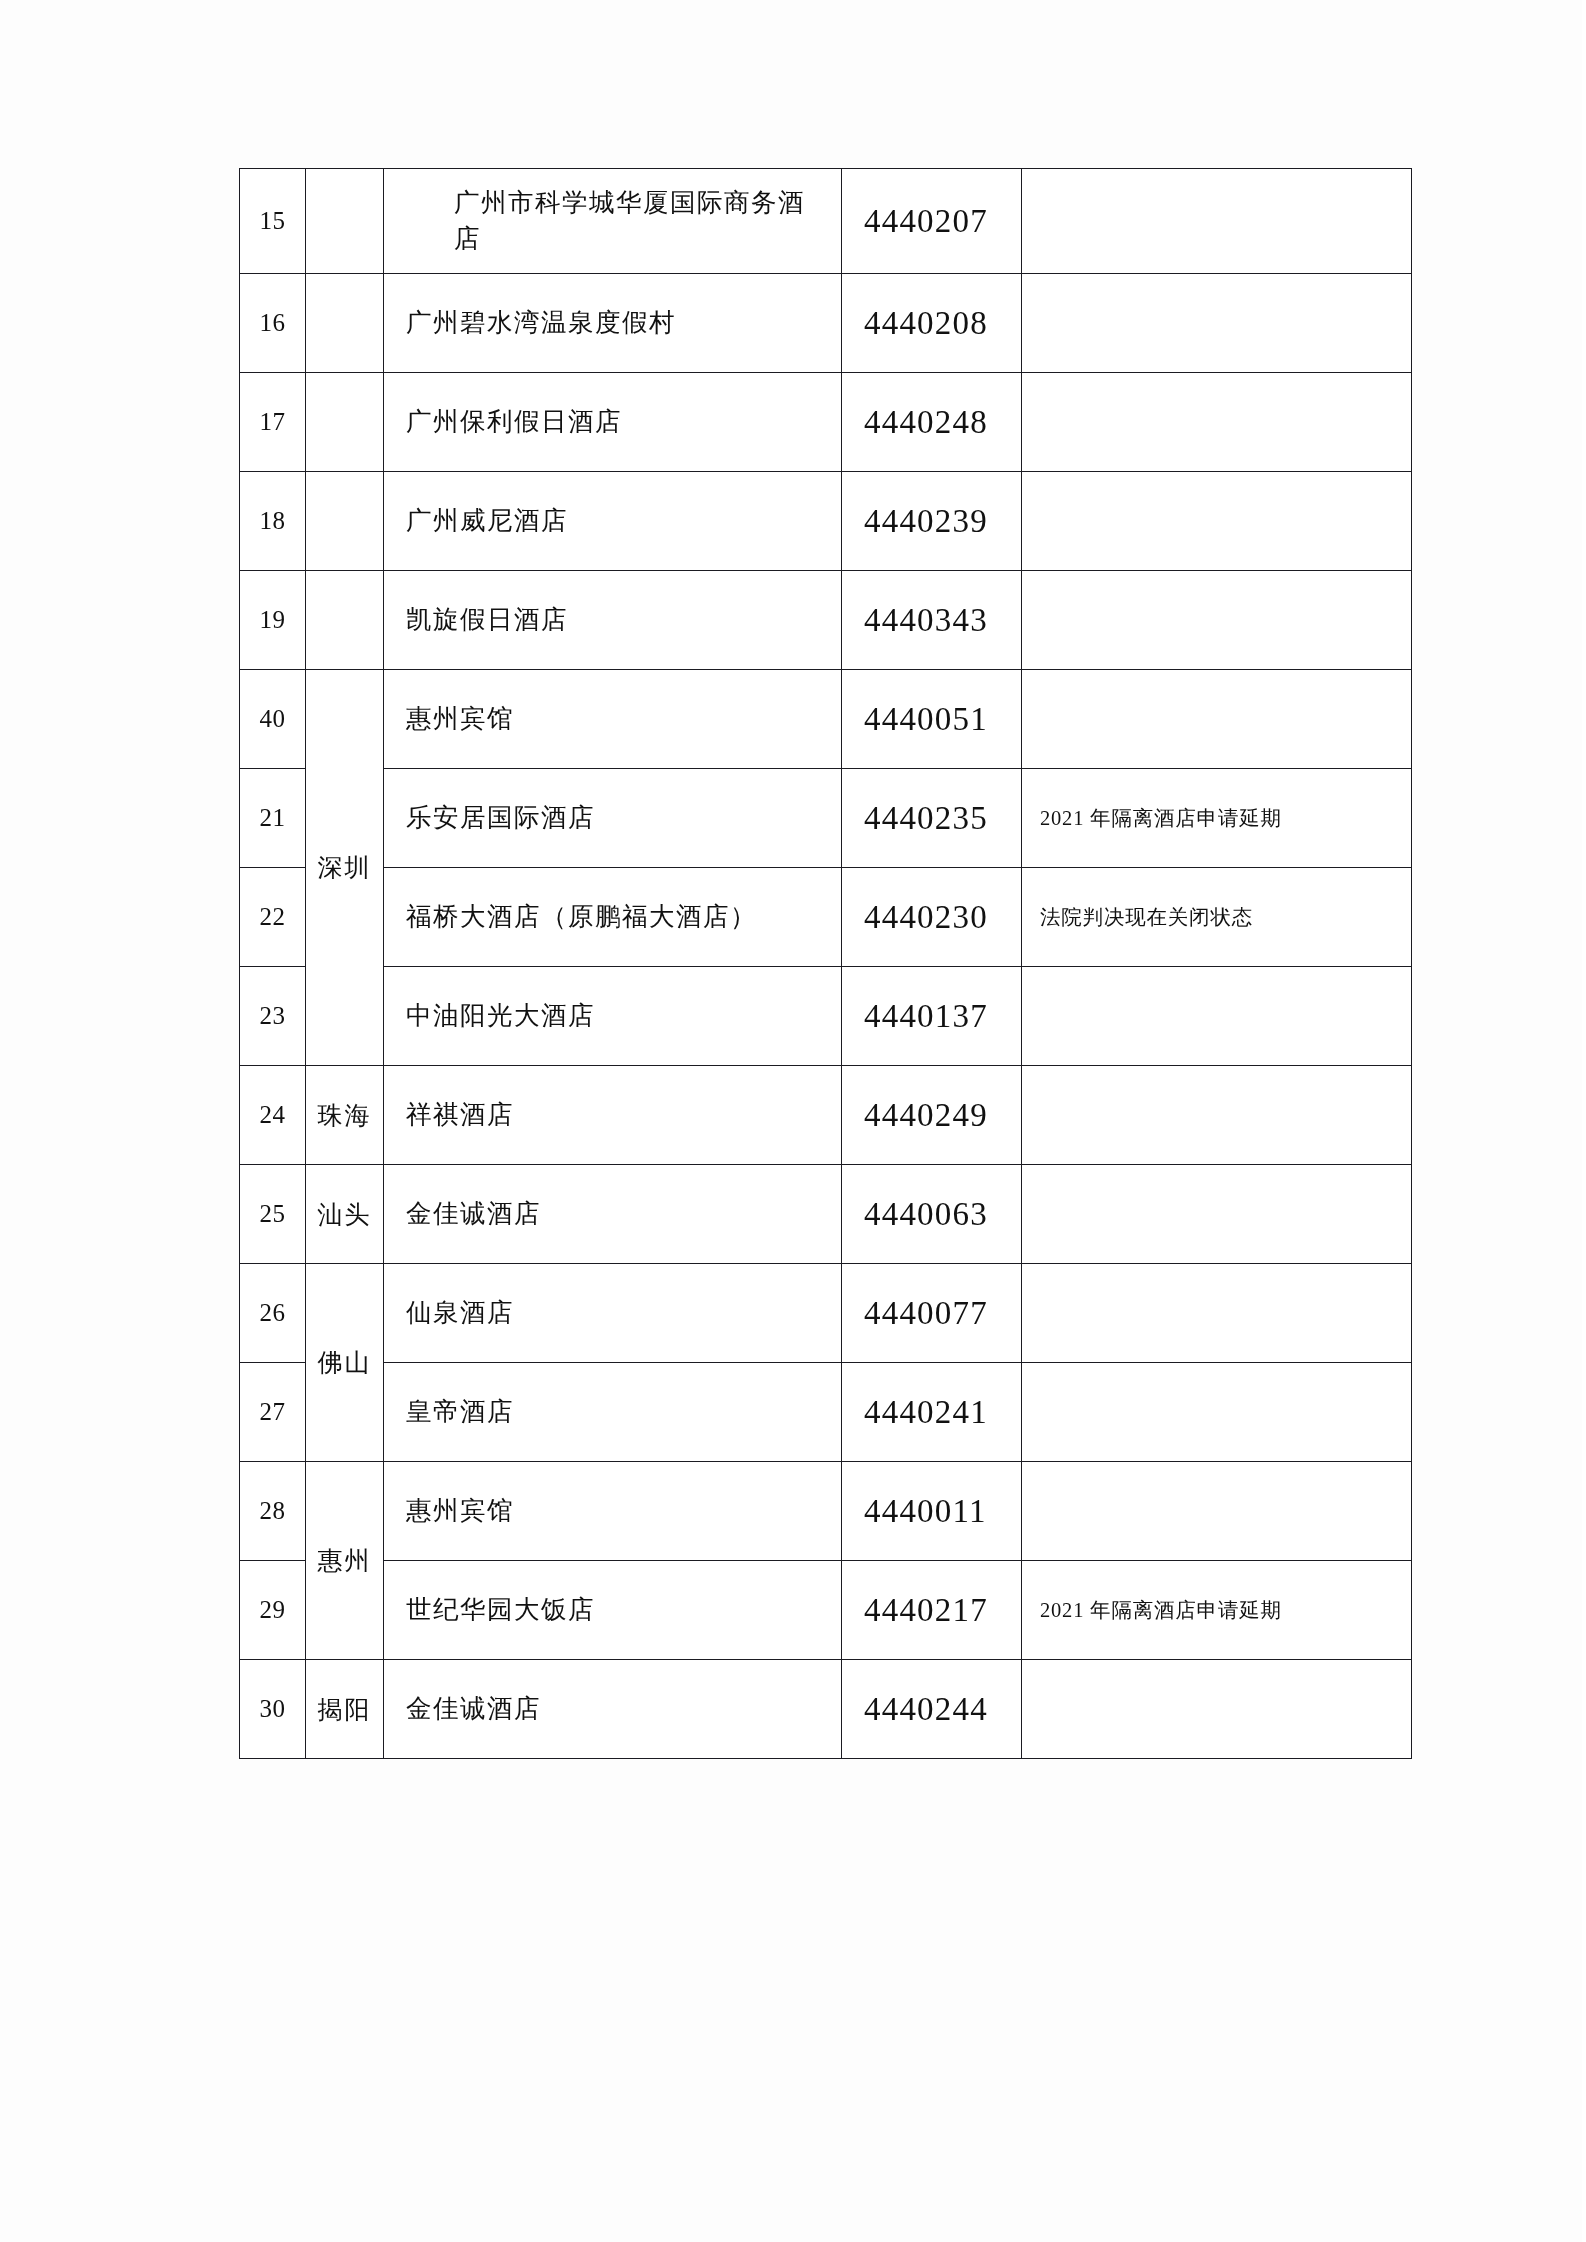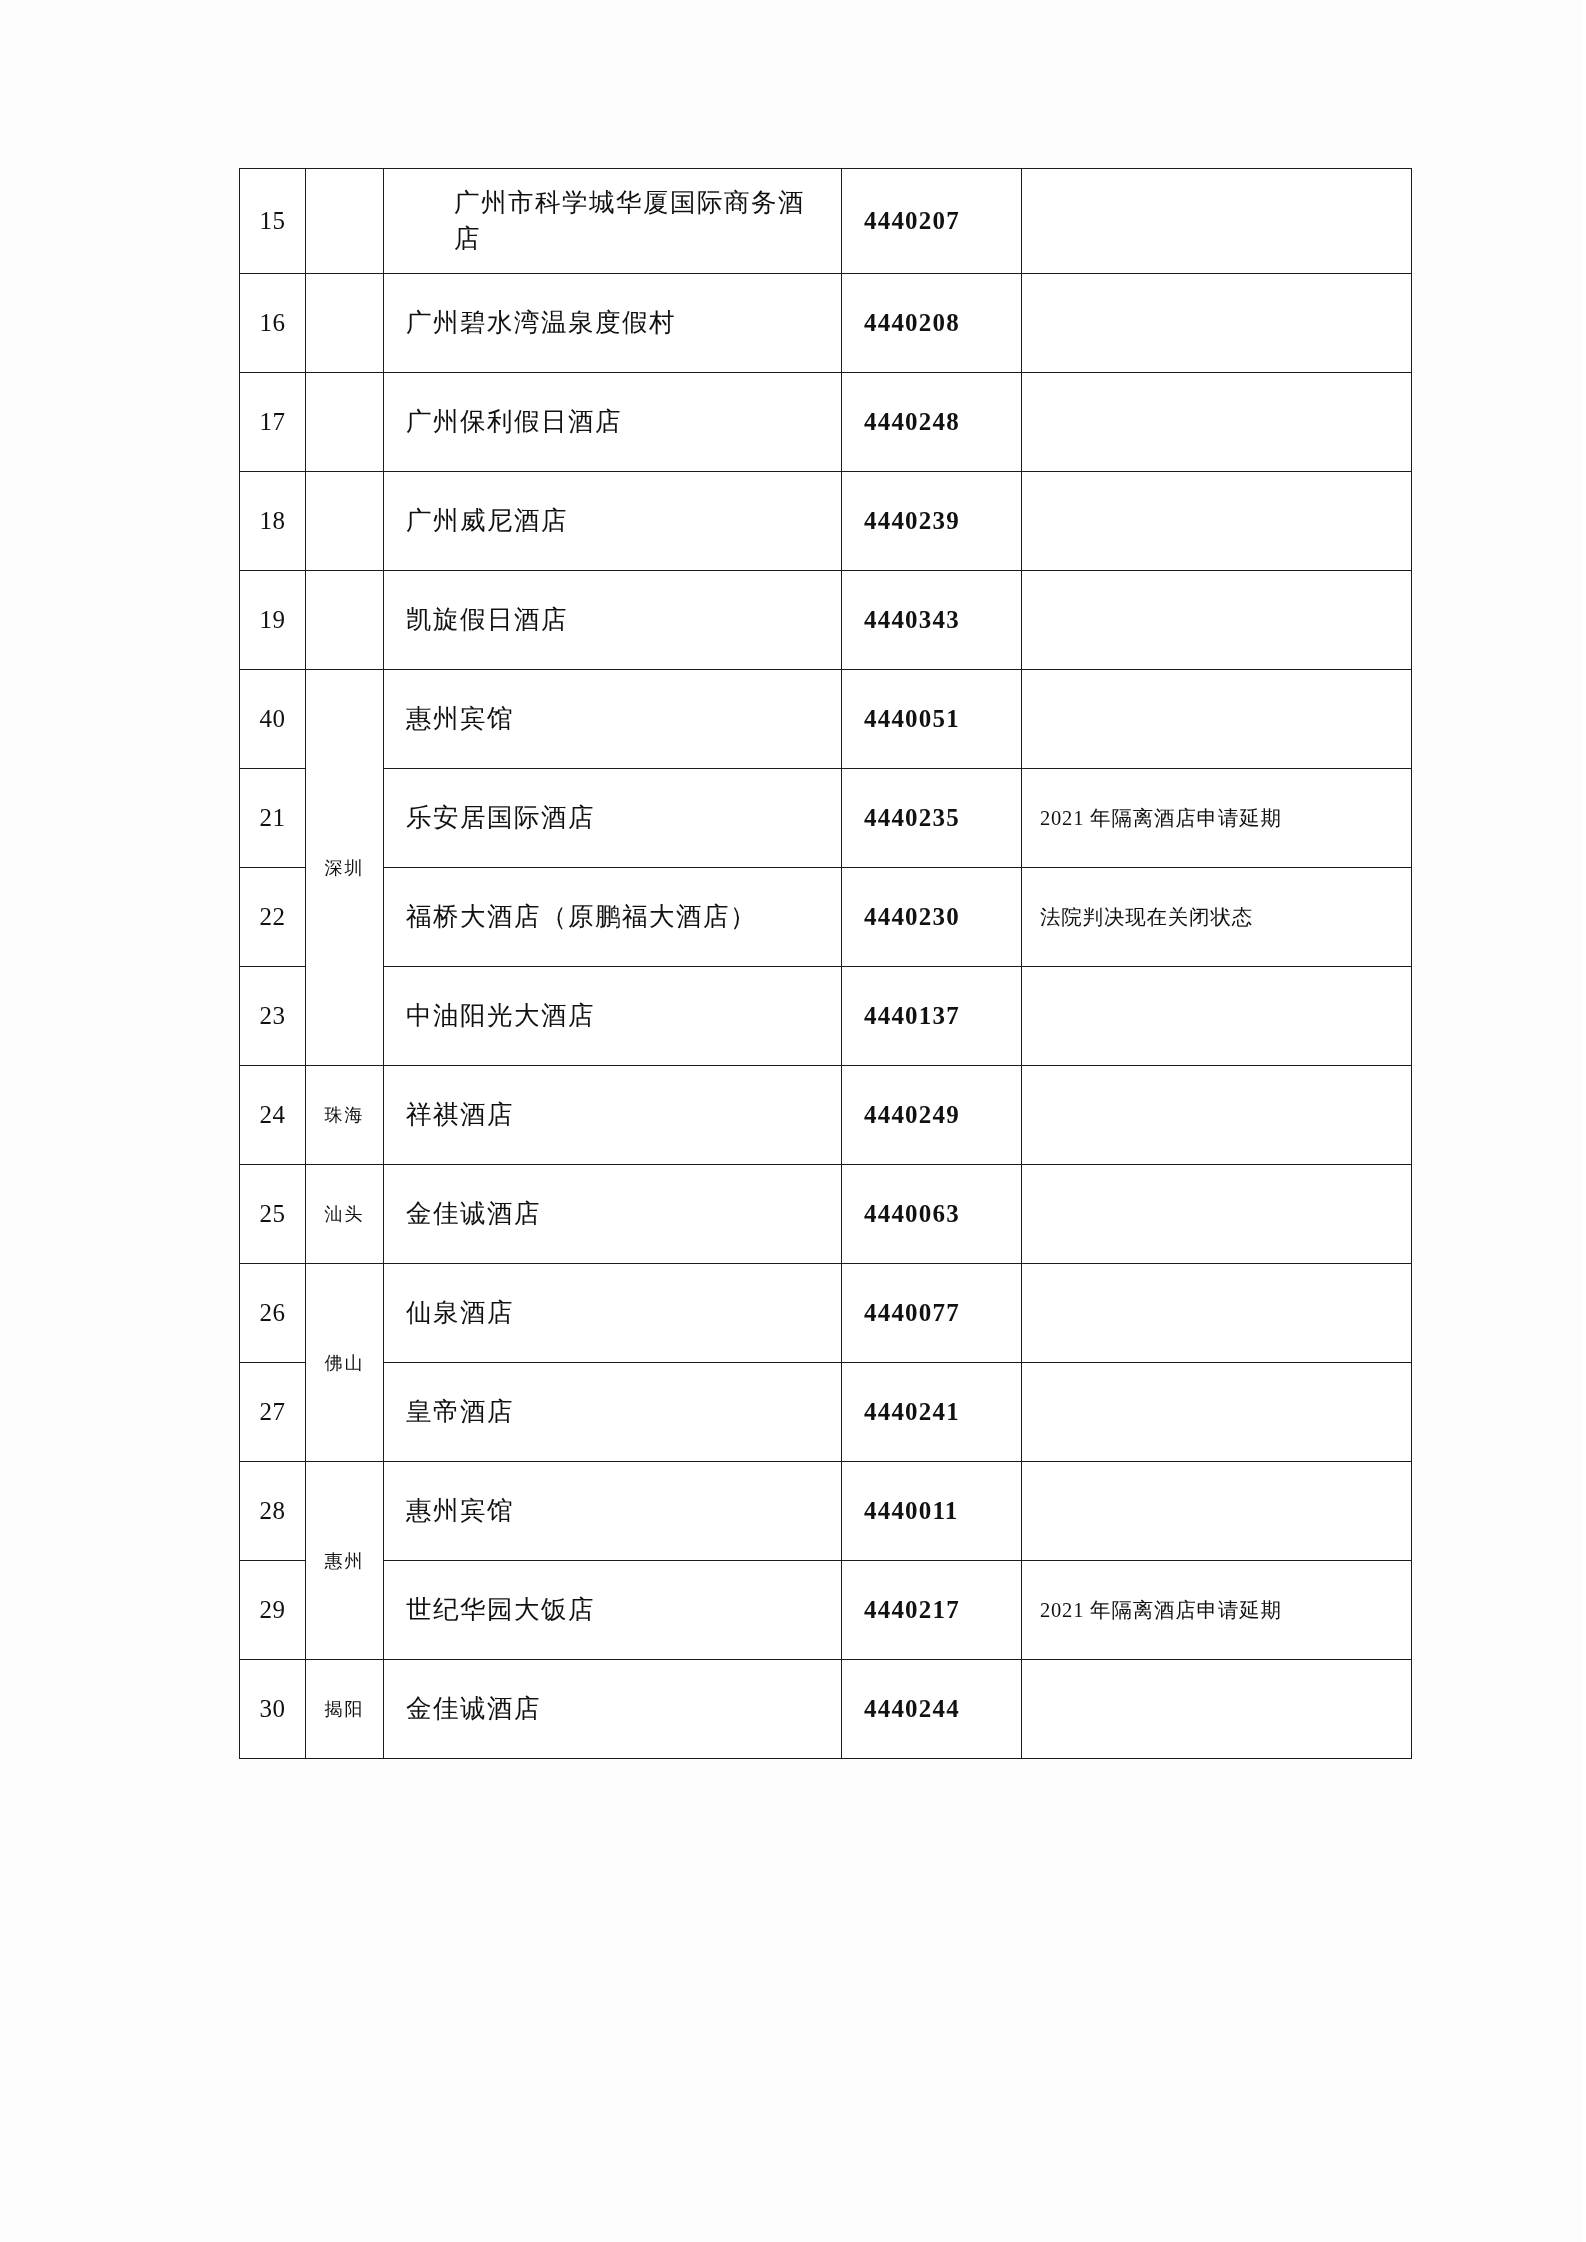--- a/index.html
+++ b/index.html
@@ -47,41 +47,40 @@
     height:100%;
     box-sizing:border-box;
   }
   .idx{
     justify-content:center;
     font-size:25px;
     letter-spacing:.5px;
   }
   .city{
     justify-content:center;
-    font-size:18px;
+    font-size:25px;
     letter-spacing:2px;
     font-family:Liberation Sans, sans-serif;
   }
   .name{
     justify-content:flex-start;
     padding-left:22px;
     padding-right:12px;
     font-size:25.5px;
     letter-spacing:1.5px;
     line-height:1.42;
     display:block;
     display:flex;
   }
   .name span{display:block;margin-left:48px;}
   .code{
     justify-content:flex-start;
     padding-left:22px;
-    font-size:25px;
+    font-size:33px;
     letter-spacing:1.2px;
-    font-weight:bold;
   }
   .remark{
     justify-content:flex-start;
     padding-left:18px;
     padding-right:10px;
     font-size:20.5px;
     letter-spacing:.8px;
     text-align:right;
   }
   tr.row td{height:86px;}

